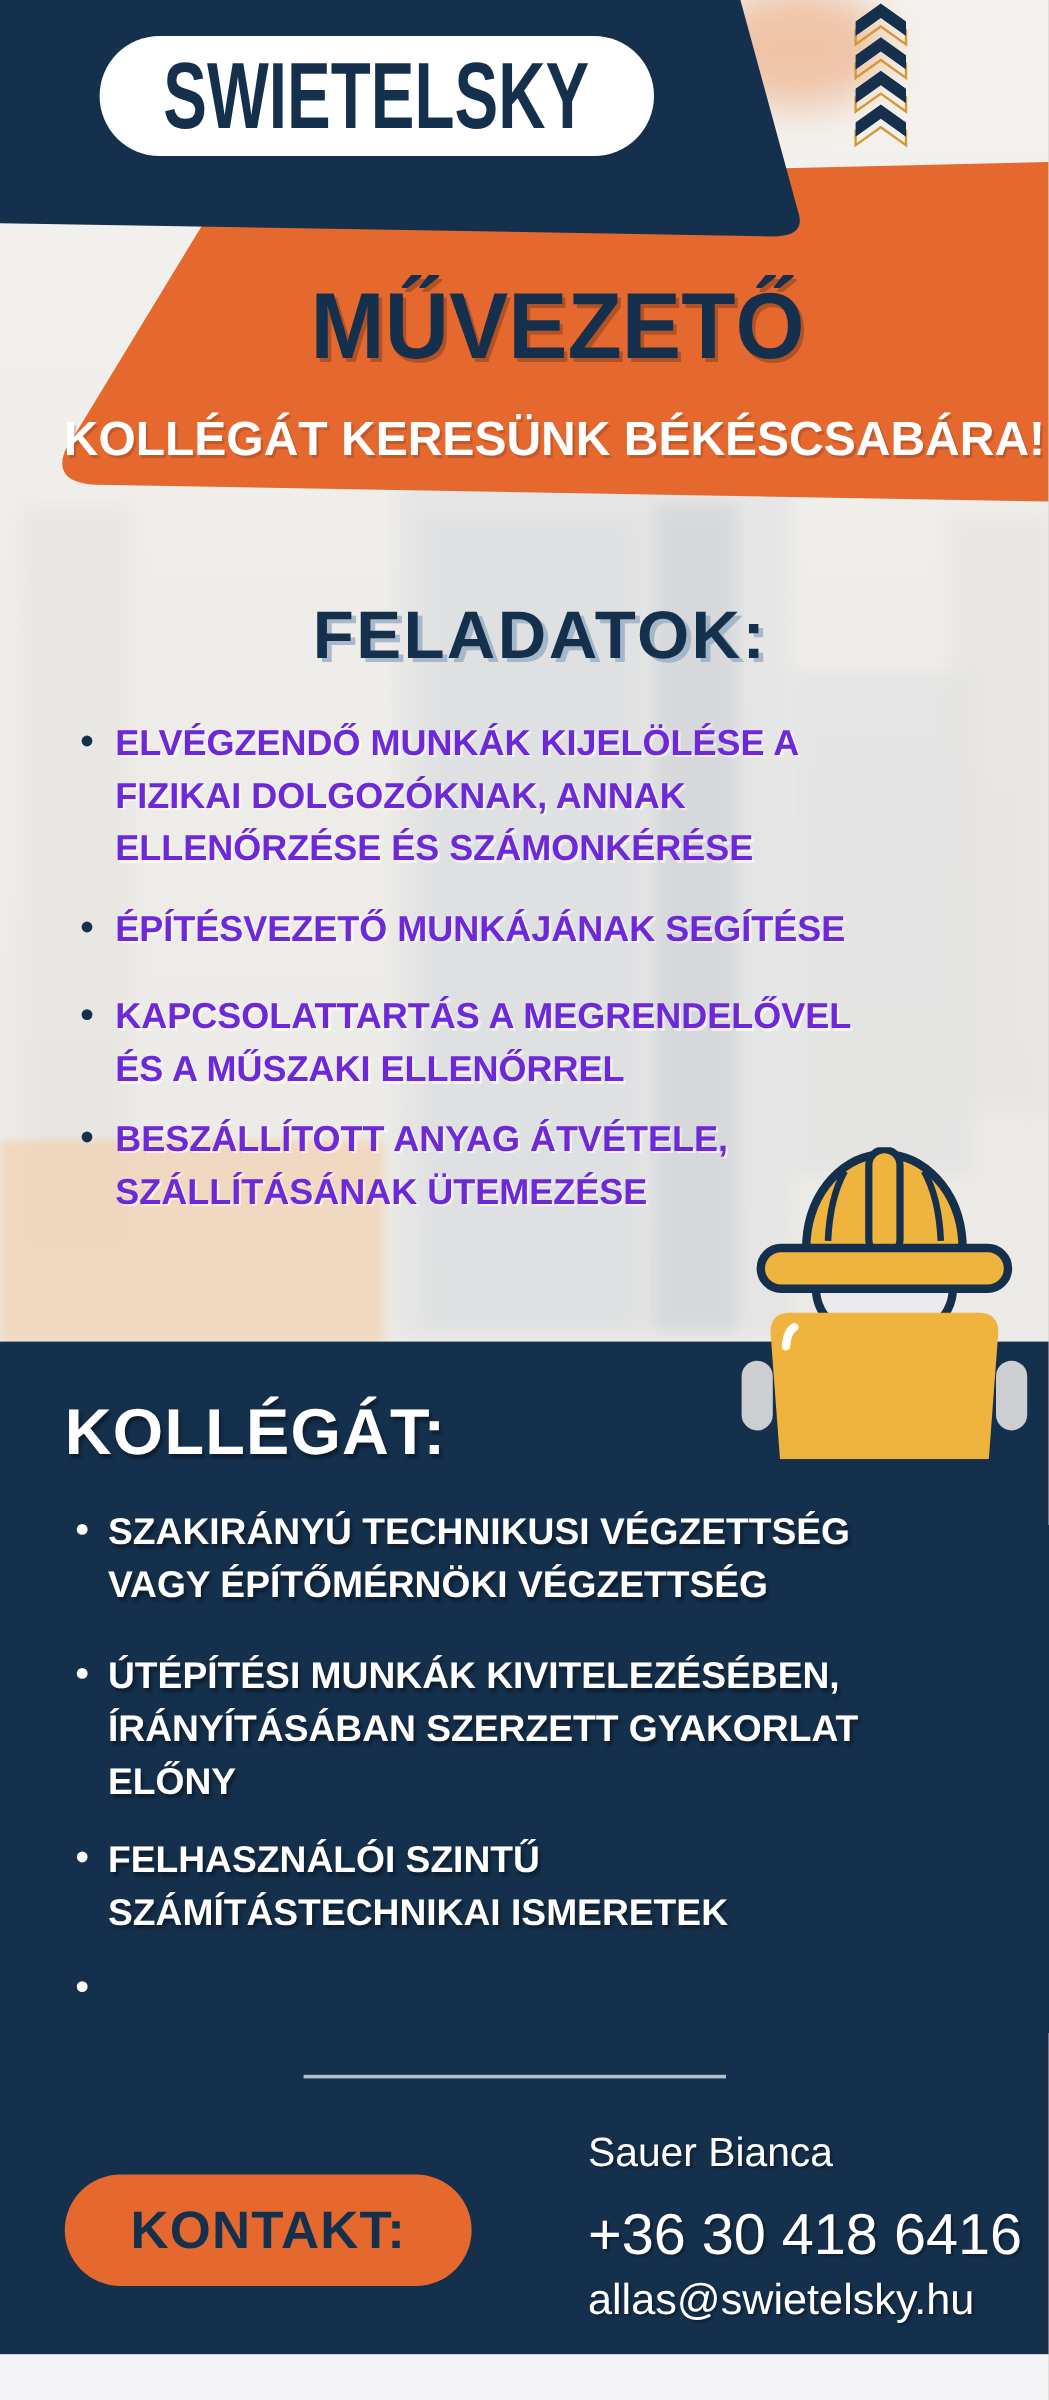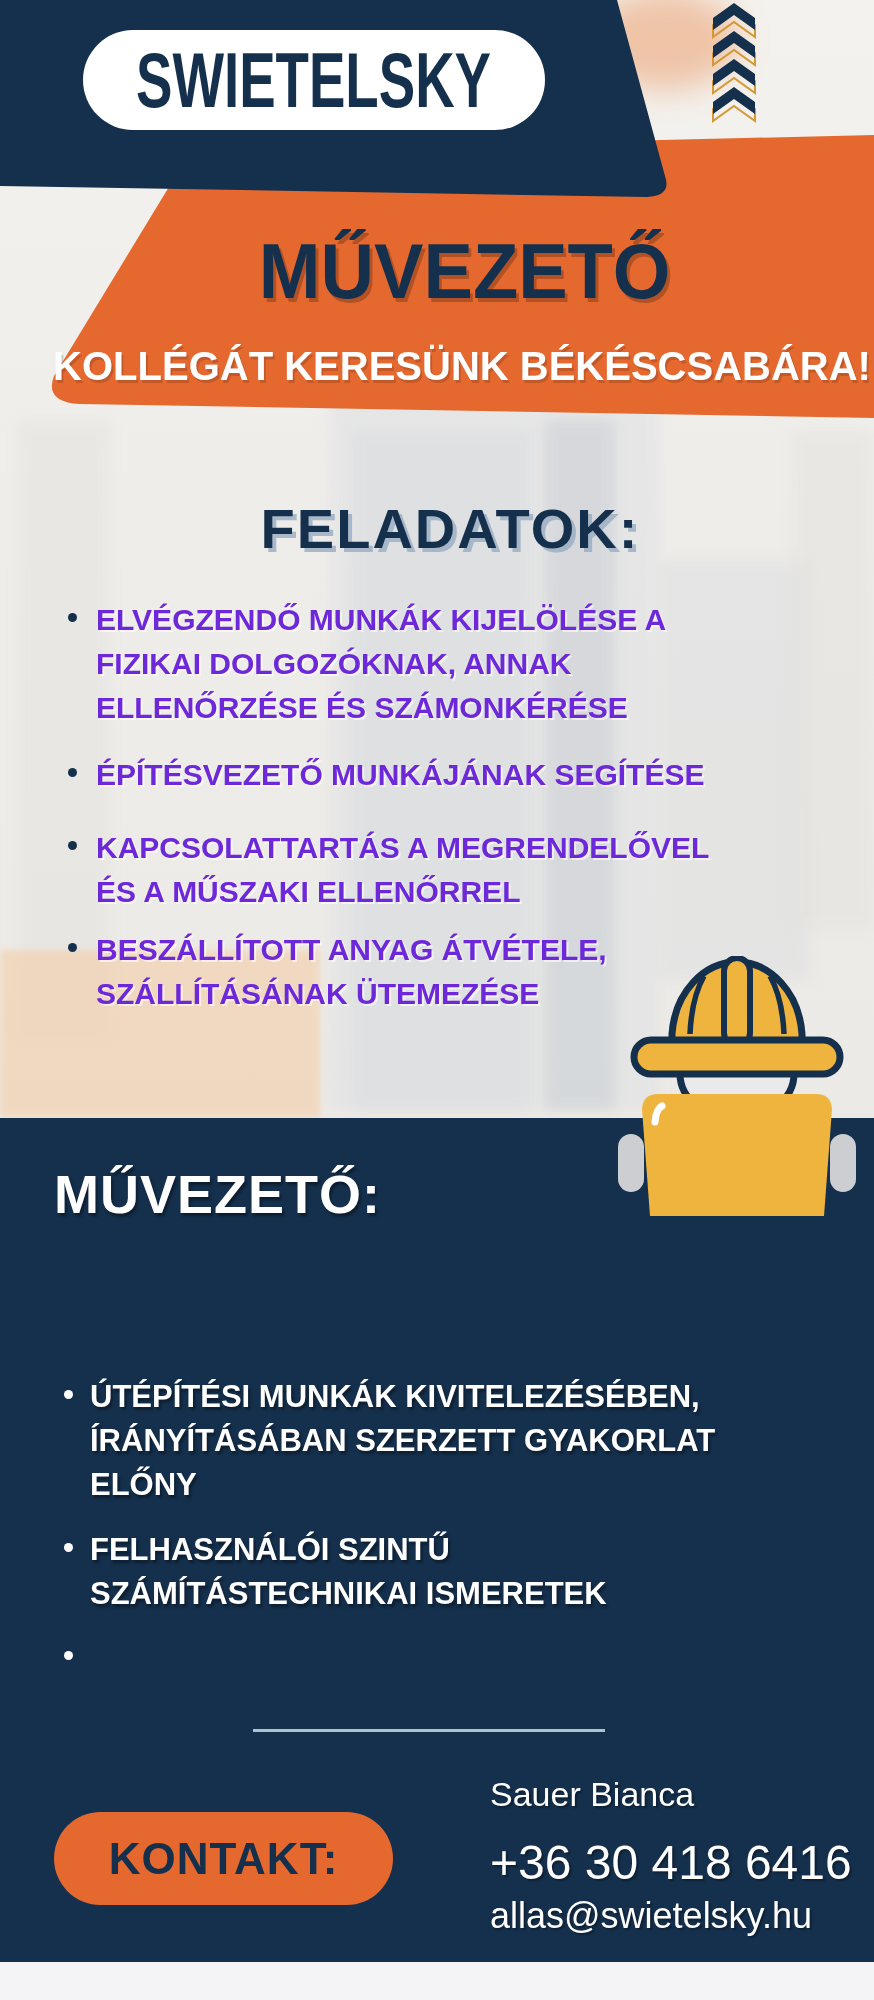--- a/index.html
+++ b/index.html
@@ -139,22 +139,27 @@
     <span class="btext">KAPCSOLATTARTÁS A MEGRENDELŐVEL
 ÉS A MŰSZAKI ELLENŐRREL</span>
   </div>
   <div class="bullet light" style="top:928px">
     <span class="dot"></span>
     <span class="btext">BESZÁLLÍTOTT ANYAG ÁTVÉTELE,
 SZÁLLÍTÁSÁNAK ÜTEMEZÉSE</span>
   </div>
 
   <div class="dark-section">
-    <div class="req-heading">MŰVEZETŐ:</div>
-
+    <div class="req-heading">KOLLÉGÁT:</div>
+
+    <div class="bullet dark" style="top:137px">
+      <span class="dot"></span>
+      <span class="btext">SZAKIRÁNYÚ TECHNIKUSI VÉGZETTSÉG
+VAGY ÉPÍTŐMÉRNÖKI VÉGZETTSÉG</span>
+    </div>
     <div class="bullet dark" style="top:257px">
       <span class="dot"></span>
       <span class="btext">ÚTÉPÍTÉSI MUNKÁK KIVITELEZÉSÉBEN,
 ÍRÁNYÍTÁSÁBAN SZERZETT GYAKORLAT
 ELŐNY</span>
     </div>
     <div class="bullet dark" style="top:410px">
       <span class="dot"></span>
       <span class="btext">FELHASZNÁLÓI SZINTŰ
 SZÁMÍTÁSTECHNIKAI ISMERETEK</span>

